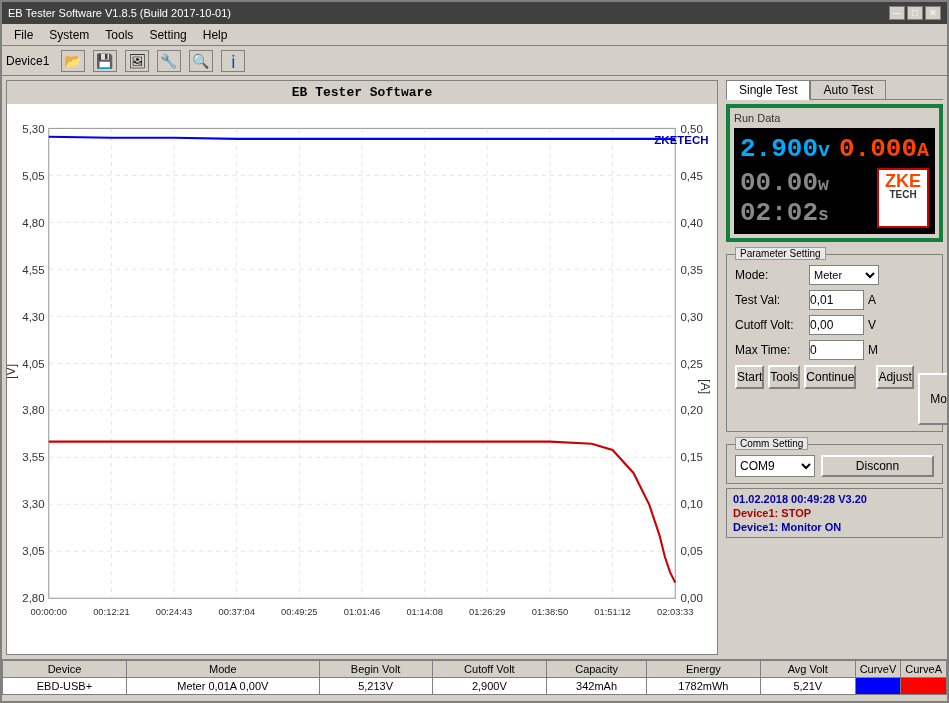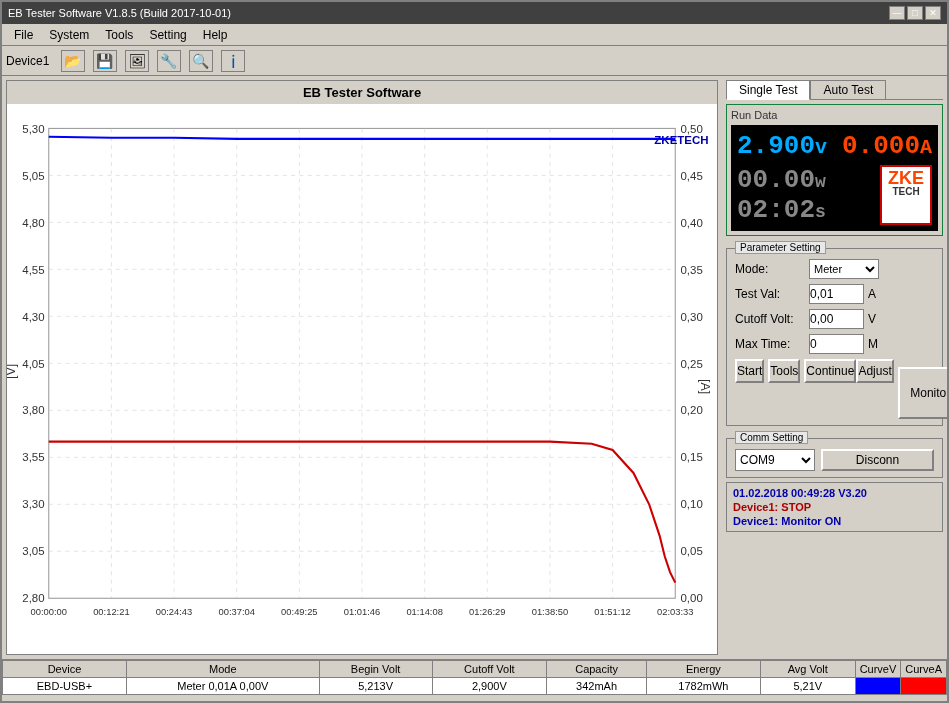--- a/index.html
+++ b/index.html
@@ -93,20 +93,21 @@
       background: white;
       border: 1px solid #808080;
       margin: 4px;
     }
     .chart-title {
       text-align: center;
       font-size: 13px;
       font-weight: bold;
       padding: 4px;
       background: #d4d0c8;
+      font-family: Liberation Mono, monospace;
     }
     .chart-container {
       flex: 1;
       position: relative;
       background: white;
     }
     .chart-svg {
       width: 100%;
       height: 100%;
     }
@@ -128,21 +129,21 @@
       border-bottom: none;
       cursor: pointer;
       font-size: 12px;
     }
     .tab.active {
       background: #ffffff;
       border-bottom: 1px solid white;
       margin-bottom: -1px;
     }
     .run-data-box {
-      border: 1px solid #15803d;
+      border: 4px solid #15803d;
       padding: 4px;
       background: #d4d0c8;
     }
     .run-data-label {
       font-size: 11px;
       color: #333;
       margin-bottom: 4px;
     }
     .run-data-display {
       background: black;
@@ -517,21 +518,21 @@
           <input class="param-input" type="text" value="0" style="">
           <span class="param-unit">M</span>
         </div>
 
         <div style="display:flex; gap:4px; margin-top:4px;">
           <div style="display:flex; flex-direction:row; gap:4px; flex:1;">
             <div style="display:flex; gap:4px;">
               <button class="btn">Start</button>
               <button class="btn">Tools</button>
             </div>
-            <div style="display:flex; gap:0;">
+            <div style="display:flex; gap:20px;">
               <button class="btn">Continue</button>
               <button class="btn">Adjust</button>
             </div>
           </div>
           <button class="btn btn-monitor">Monitor</button>
         </div>
       </div>
 
       <div class="box-with-label">
         <span class="section-label">Comm Setting</span>

